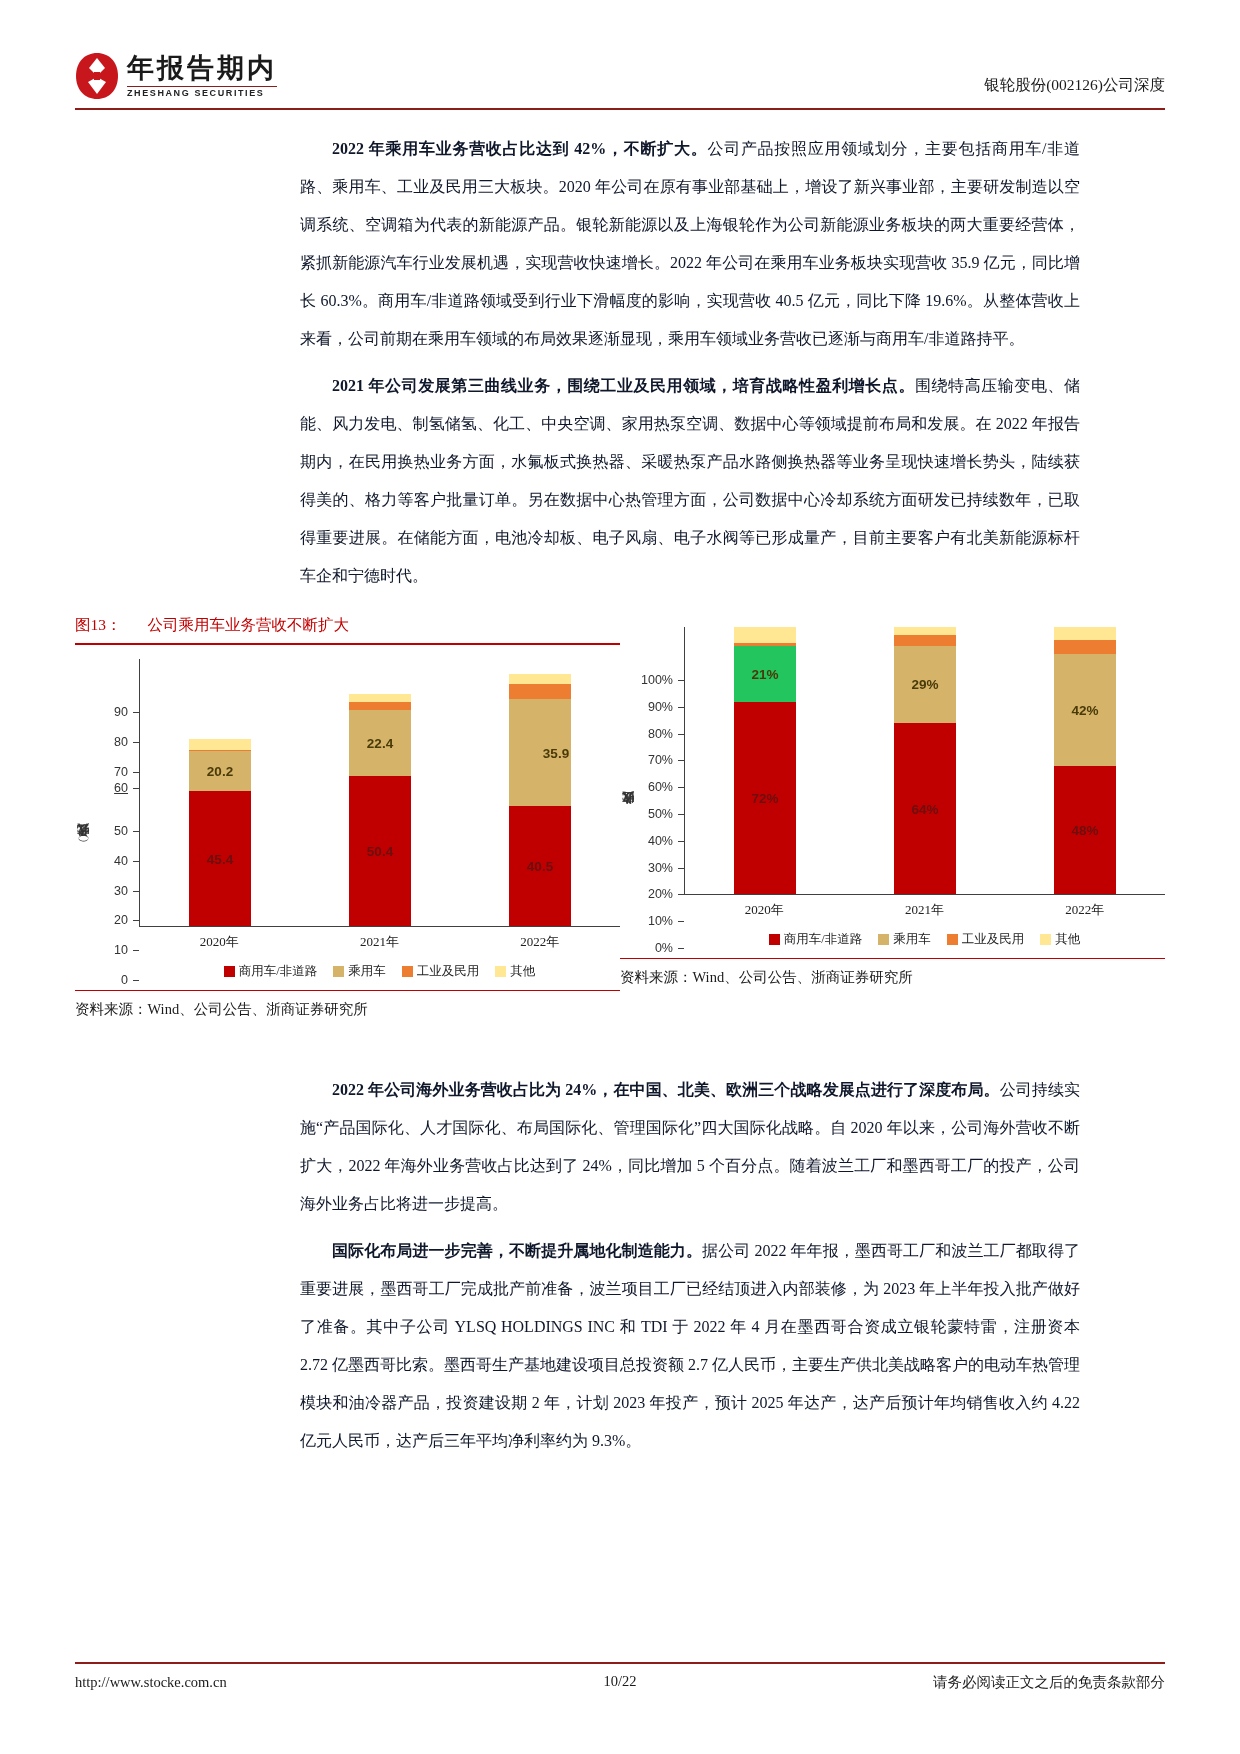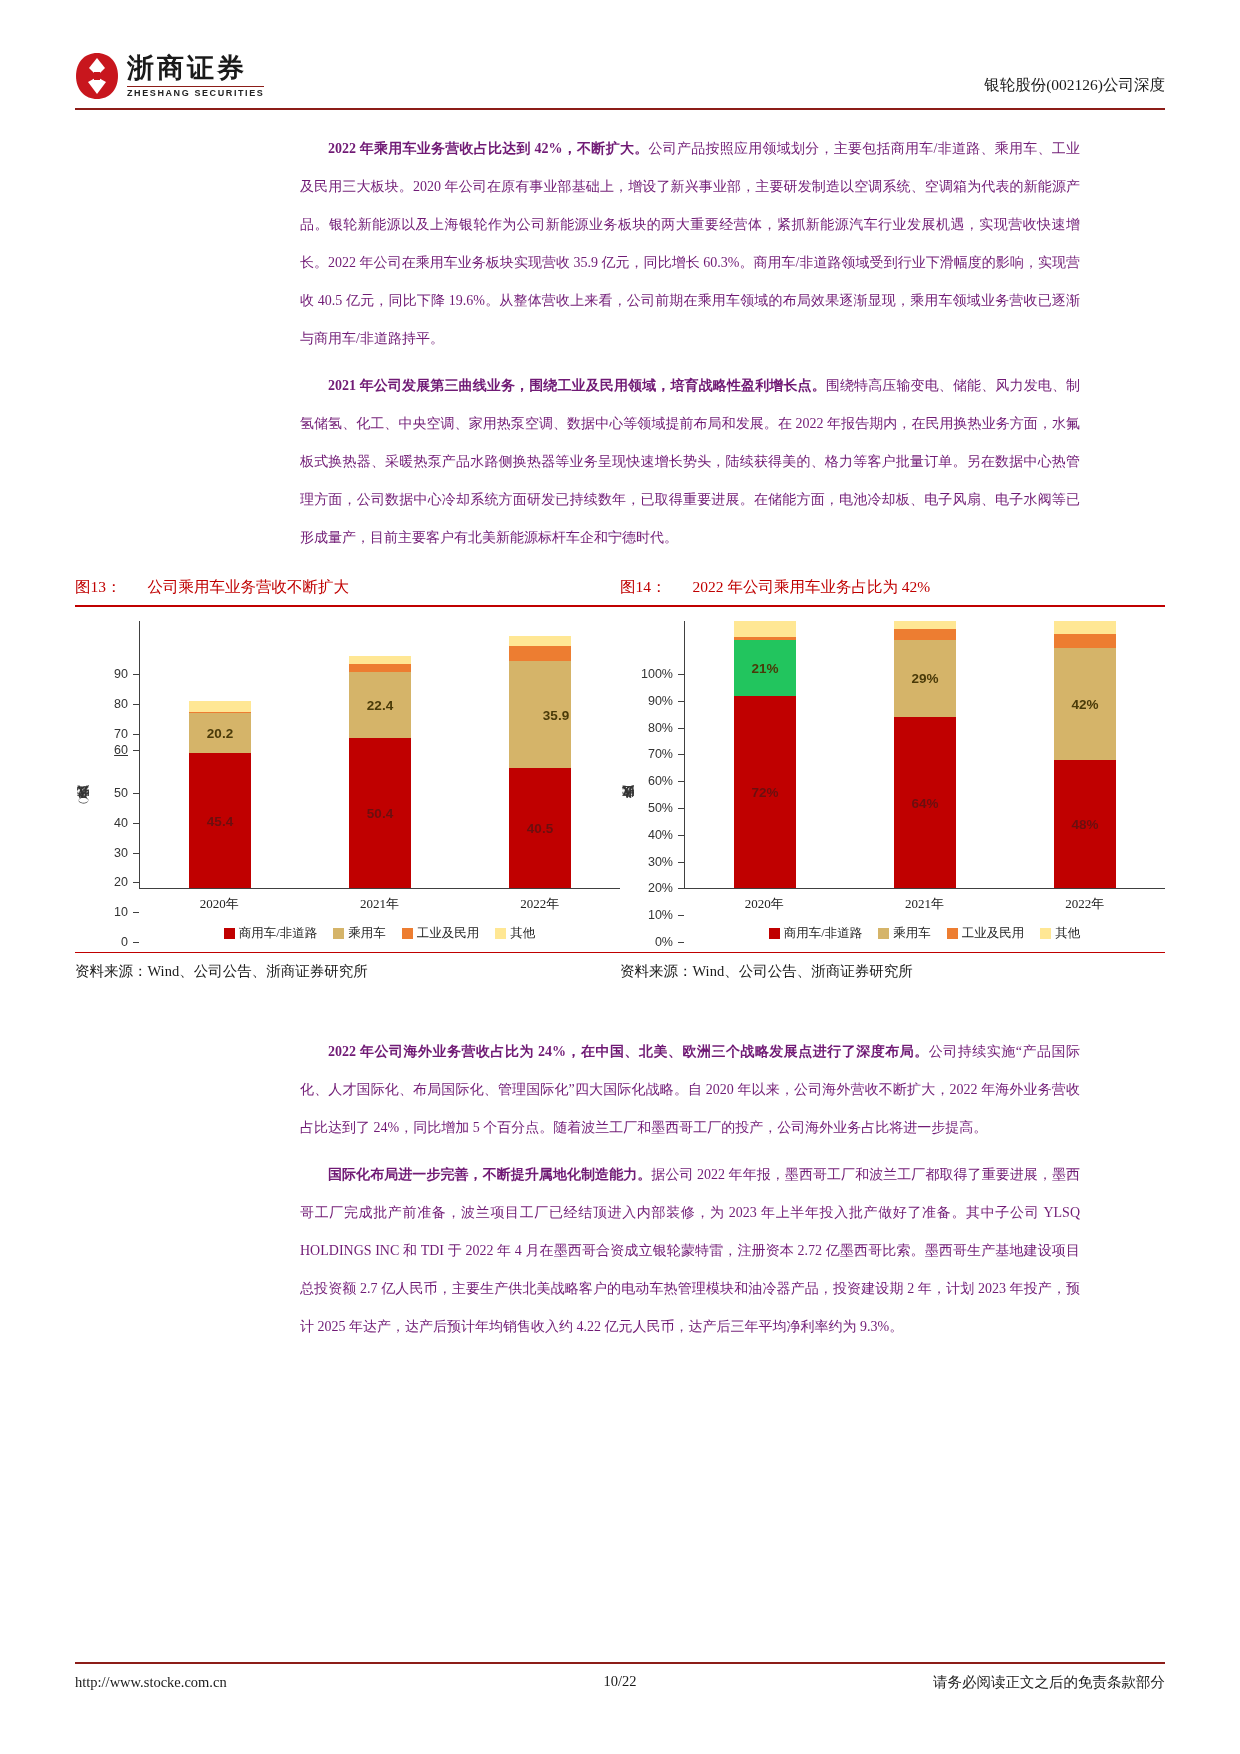--- a/index.html
+++ b/index.html
@@ -20,22 +20,22 @@
   .brand { display:flex; align-items:center; gap:8px; }
   .brand-mark { width:44px; height:48px; }
   .brand-text { display:flex; flex-direction:column; }
   .brand-cn { font-size:27px; font-weight:bold; letter-spacing:3px; color:#1a1a1a;
               font-family:"Liberation Serif",serif; line-height:1.1; }
   .brand-en { font-size:9px; letter-spacing:1.6px; color:#222; font-family:"Liberation Sans",sans-serif;
               font-weight:bold; border-top:1px solid #8C1D18; margin-top:2px; padding-top:1px; }
   .doc-title { font-size:15.5px; color:#1a1a1a; padding-bottom:4px; }
   
   .body-col { margin-left:225px; width:780px; margin-top:20px; }
-  .para { font-size:14px; line-height:38px; text-align:justify; text-align-last:left;
-          text-indent:2em; margin-bottom:9px; color:#701a75; }
+  .para { font-size:16px; line-height:38px; text-align:justify; text-align-last:left;
+          text-indent:2em; margin-bottom:9px; color:#0f172a; }
   .para b { font-weight:bold; }
   
   .fig-row { display:flex; margin-top:18px; }
   .fig { flex:1; min-width:0; }
   .fig-title { font-size:15.5px; color:#C00000; padding:2px 0 7px 0; border-bottom:2px solid #C00000; }
   .fig-title .fig-label { margin-right:26px; }
   .fig-source { border-top:1.8px solid #C00000; margin-top:10px; padding-top:9px;
                 font-size:14.5px; color:#1a1a1a; }
   
   .chart { margin-top:14px; font-family:"Liberation Sans","DejaVu Sans",sans-serif; }
@@ -75,21 +75,21 @@
 
   <div class="header">
     <div class="brand">
       <svg class="brand-mark" viewBox="0 0 44 48">
         <path d="M22 1 C34 1 43 10 43 24 C43 38 34 47 22 47 C10 47 1 38 1 24 C1 10 10 1 22 1 Z" fill="#C8161D"></path>
         <path d="M22 6 L30 16 L22 24 L14 16 Z" fill="#fff"></path>
         <path d="M22 42 L13 30 L22 25 L31 30 Z" fill="#fff"></path>
         <path d="M19 20 L25 20 L25 28 L19 28 Z" fill="#C8161D"></path>
       </svg>
       <div class="brand-text">
-        <span class="brand-cn">浙商证券</span>
+        <span class="brand-cn">年报告期内</span>
         <span class="brand-en">ZHESHANG SECURITIES</span>
       </div>
     </div>
     <div class="doc-title">银轮股份(002126)公司深度</div>
   </div>
 
   <div class="body-col">
     <p class="para"><b>2022 年乘用车业务营收占比达到 42%，不断扩大。</b><span>公司产品按照应用领域划分，主要包括商用车/非道路、乘用车、工业及民用三大板块。2020 年公司在原有事业部基础上，增设了新兴事业部，主要研发制造以空调系统、空调箱为代表的新能源产品。银轮新能源以及上海银轮作为公司新能源业务板块的两大重要经营体，紧抓新能源汽车行业发展机遇，实现营收快速增长。2022 年公司在乘用车业务板块实现营收 35.9 亿元，同比增长 60.3%。商用车/非道路领域受到行业下滑幅度的影响，实现营收 40.5 亿元，同比下降 19.6%。从整体营收上来看，公司前期在乘用车领域的布局效果逐渐显现，乘用车领域业务营收已逐渐与商用车/非道路持平。</span></p>
     <p class="para"><b>2021 年公司发展第三曲线业务，围绕工业及民用领域，培育战略性盈利增长点。</b><span>围绕特高压输变电、储能、风力发电、制氢储氢、化工、中央空调、家用热泵空调、数据中心等领域提前布局和发展。在 2022 年报告期内，在民用换热业务方面，水氟板式换热器、采暖热泵产品水路侧换热器等业务呈现快速增长势头，陆续获得美的、格力等客户批量订单。另在数据中心热管理方面，公司数据中心冷却系统方面研发已持续数年，已取得重要进展。在储能方面，电池冷却板、电子风扇、电子水阀等已形成量产，目前主要客户有北美新能源标杆车企和宁德时代。</span></p>
   </div>
@@ -175,23 +175,20 @@
                   <span class="c-sw" style="background: rgb(255, 231, 148);"></span>
                   <span>其他</span>
                 </span>
               </div>
             </div>
           </div>
         </div>
       <div class="fig-source">资料来源：Wind、公司公告、浙商证券研究所</div>
     </div>
     <div class="fig">
-      <div class="fig-title">
-        <span class="fig-label">图14：</span><span>2022 年公司乘用车业务占比为 42%</span>
-      </div>
       <div class="chart">
           <div class="c-wrap">
             <div class="c-ylabel">营收收入占比</div>
             <div class="c-yaxis">
               <div class="c-ytick" style="top: -7px;">100%</div>
               <div class="c-ytick" style="top: 19.8px;">90%</div>
               <div class="c-ytick" style="top: 46.6px;">80%</div>
               <div class="c-ytick" style="top: 73.4px;">70%</div>
               <div class="c-ytick" style="top: 100.2px;">60%</div>
               <div class="c-ytick" style="top: 127px;">50%</div>

